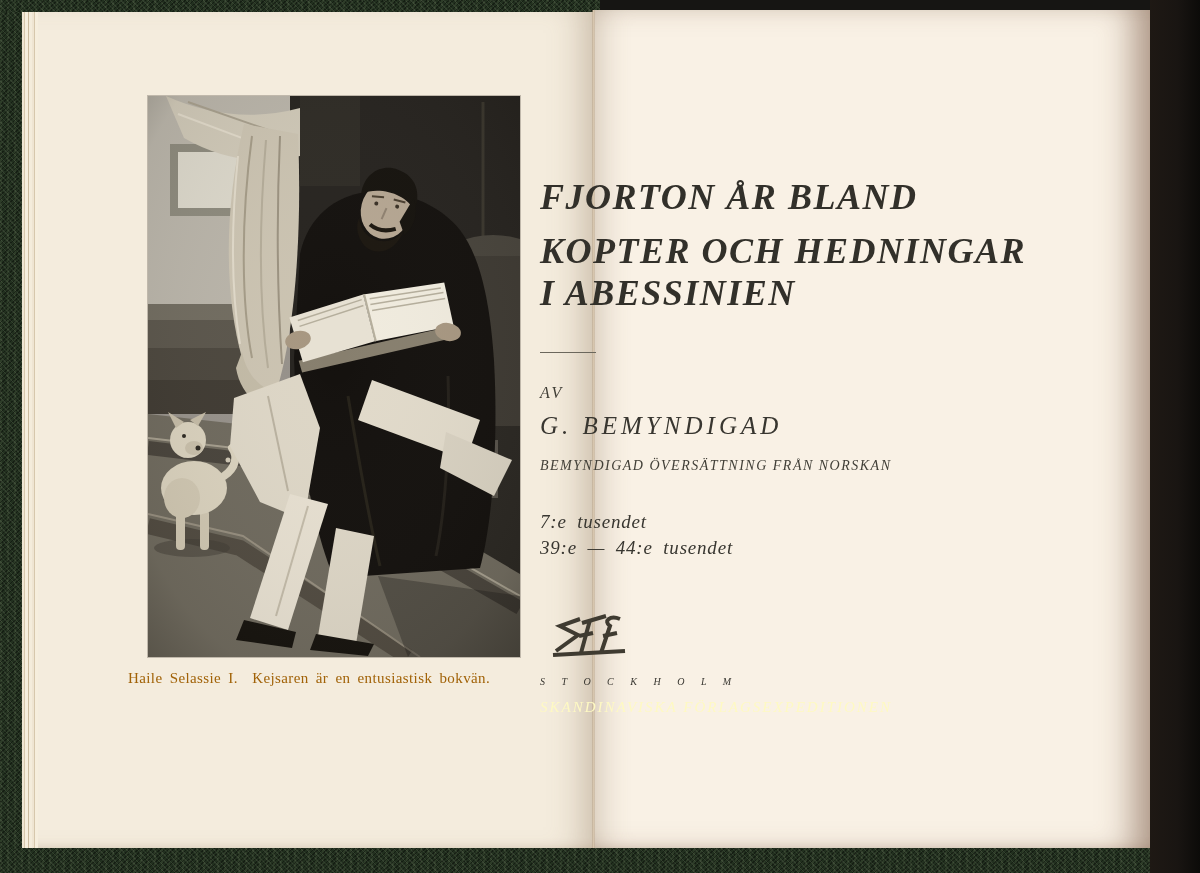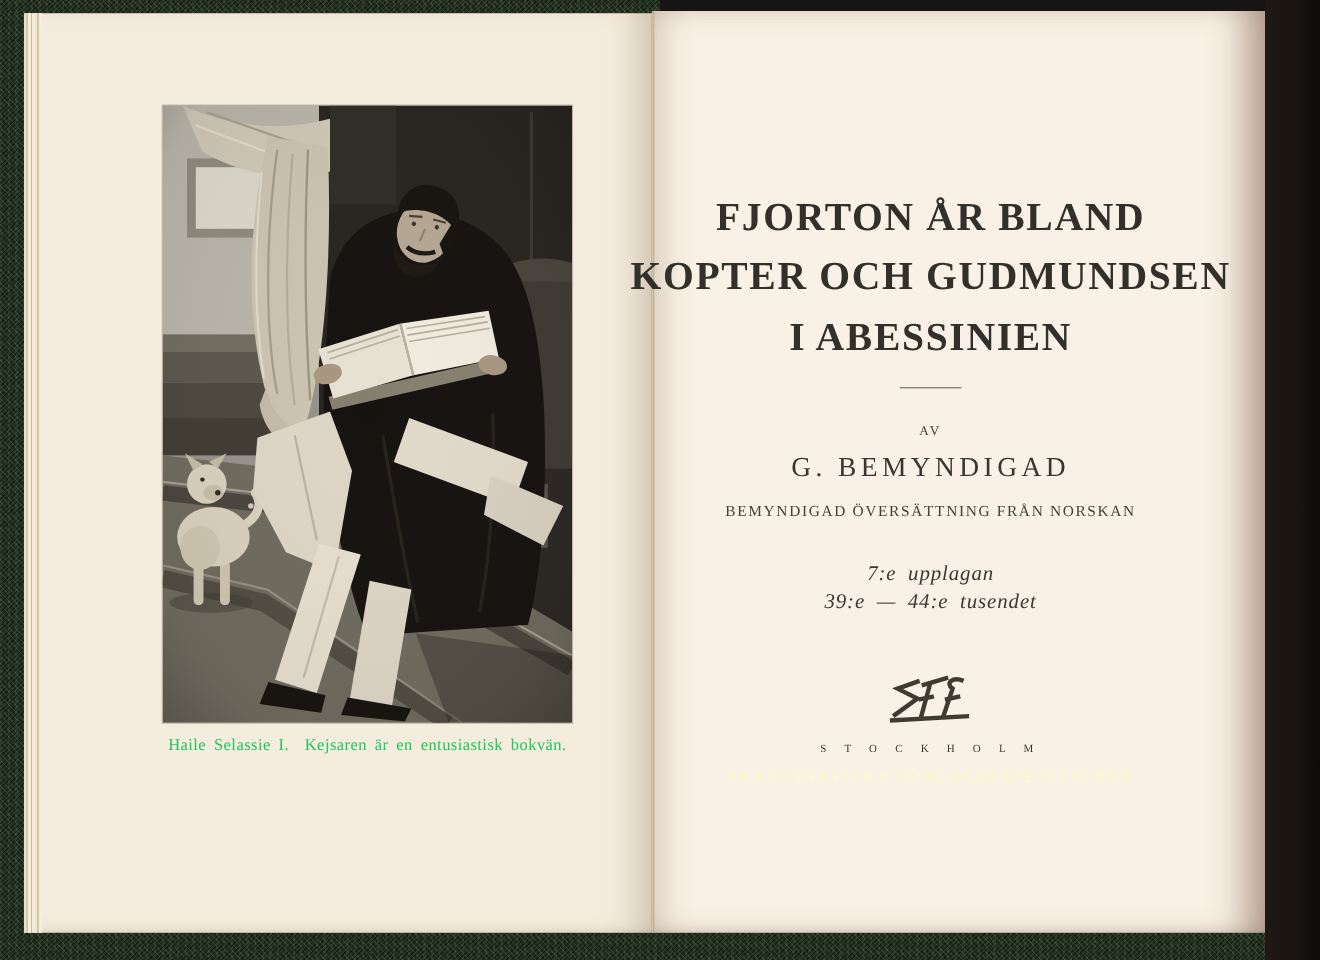--- a/index.html
+++ b/index.html
@@ -48,31 +48,31 @@
     background: linear-gradient(to right, rgba(130,100,70,0.25), #d7c6ae, rgba(130,100,70,0.20));
   }
   
   .photo {
     position: absolute; left: 148px; top: 96px; width: 372px; height: 561px;
     box-shadow: 0 0 0 1px rgba(95,90,78,0.35);
   }
   .photo svg { display: block; }
   .caption {
     position: absolute; left: 128px; top: 670px; width: 412px;
-    text-align: center; font-size: 15px; letter-spacing: 0.4px; word-spacing: 3px;
-    color: #22c55e; white-space: pre-wrap;
+    text-align: left; font-size: 15px; letter-spacing: 0.4px; word-spacing: 3px;
+    color: #a16207; white-space: pre-wrap;
   }
   
   .rp { position: absolute; left: 540px; top: 0; width: 612px; height: 873px; }
-  .rp > div { position: absolute; left: 0; width: 100%; text-align: center; }
+  .rp > div { position: absolute; left: 0; width: 100%; text-align: left; font-style: italic; }
   .title-line { font-size: 36px; font-weight: 700; letter-spacing: 1.5px; color: #32302a; }
-  .t1 { top: 176px; } .t2 { top: 230px; } .t3 { top: 285px; }
+  .t1 { top: 176px; } .t2 { top: 230px; } .t3 { top: 272px; }
   .title-rule { top: 352px; }
   .title-rule span { display: inline-block; width: 56px; height: 1px; background: #6b675c; vertical-align: top; }
-  .av      { top: 384px; font-size: 12px; letter-spacing: 2.5px; color: #413f37; }
+  .av      { top: 384px; font-size: 16px; letter-spacing: 2.5px; color: #413f37; }
   .author  { top: 412px; font-size: 25px; letter-spacing: 4px; color: #383630; }
   .transl  { top: 458px; font-size: 14px; letter-spacing: 1.5px; color: #413f37; }
   .ed1     { top: 511px; } .ed2 { top: 537px; }
   .edition { font-size: 19px; font-style: italic; letter-spacing: 0.8px; word-spacing: 5px; color: #393731; }
   .logo-wrap { top: 610px; height: 52px; }
   .city    { top: 676px; font-size: 10px; letter-spacing: 7px; color: #393731; }
   .pubname { top: 699px; font-size: 15px; letter-spacing: 2px; color: #fef9c3; }
 </style>
 </head>
 <body>
@@ -221,30 +221,30 @@
         <path d="M238 112 L236 124" stroke="#8f8170" stroke-width="2"></path>
       </g>
       <rect width="372" height="561" fill="url(#vig)"></rect>
     </svg>
   </div>
 
   <div class="caption">Haile Selassie I.  Kejsaren är en entusiastisk bokvän.</div>
 
   <div class="rp">
     <div class="title-line t1">FJORTON ÅR BLAND</div>
-    <div class="title-line t2">KOPTER OCH GUDMUNDSEN</div>
+    <div class="title-line t2">KOPTER OCH HEDNINGAR</div>
     <div class="title-line t3">I ABESSINIEN</div>
 
     <div class="title-rule"><span></span></div>
 
     <div class="av">AV</div>
     <div class="author">G. BEMYNDIGAD</div>
     <div class="transl">BEMYNDIGAD ÖVERSÄTTNING FRÅN NORSKAN</div>
 
-    <div class="edition ed1">7:e upplagan</div>
+    <div class="edition ed1">7:e tusendet</div>
     <div class="edition ed2">39:e — 44:e tusendet</div>
 
     <div class="logo-wrap">
       <svg viewBox="0 0 100 52" width="100" height="52" role="img" aria-label="SFE">
         <g stroke="#3f3b31" stroke-width="4" fill="none" stroke-linecap="butt" stroke-linejoin="miter">
           <path d="M40 9 L20 16 L38 25 L16 41"></path>
           <path d="M50 10 L41 43"></path>
           <path d="M42 13 L66 6"></path>
           <path d="M39 26 L53 23"></path>
           <path d="M80 9 C70 5 63 11 70 16 L61 43"></path>

